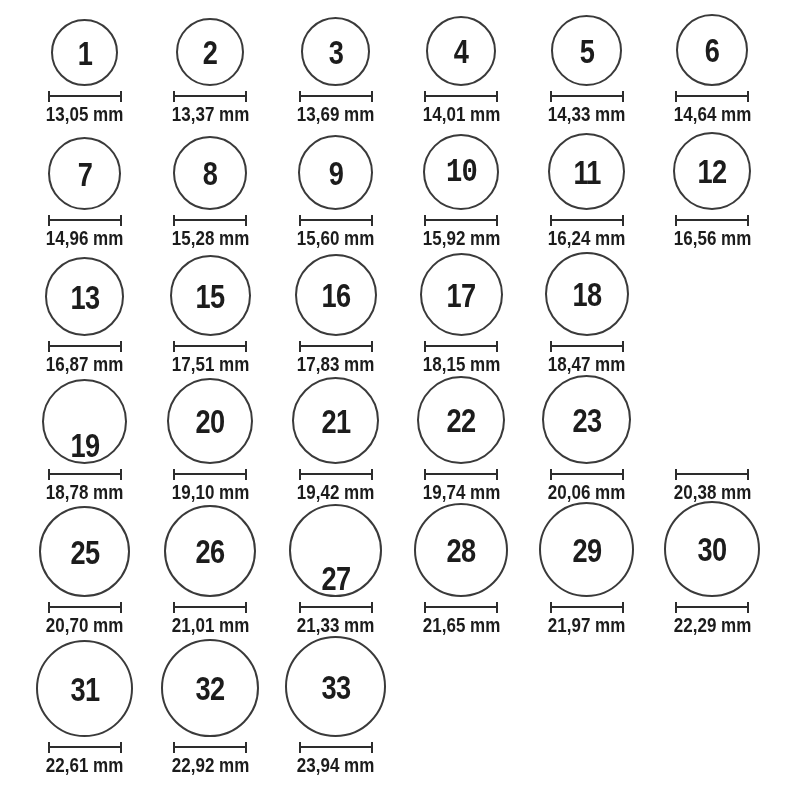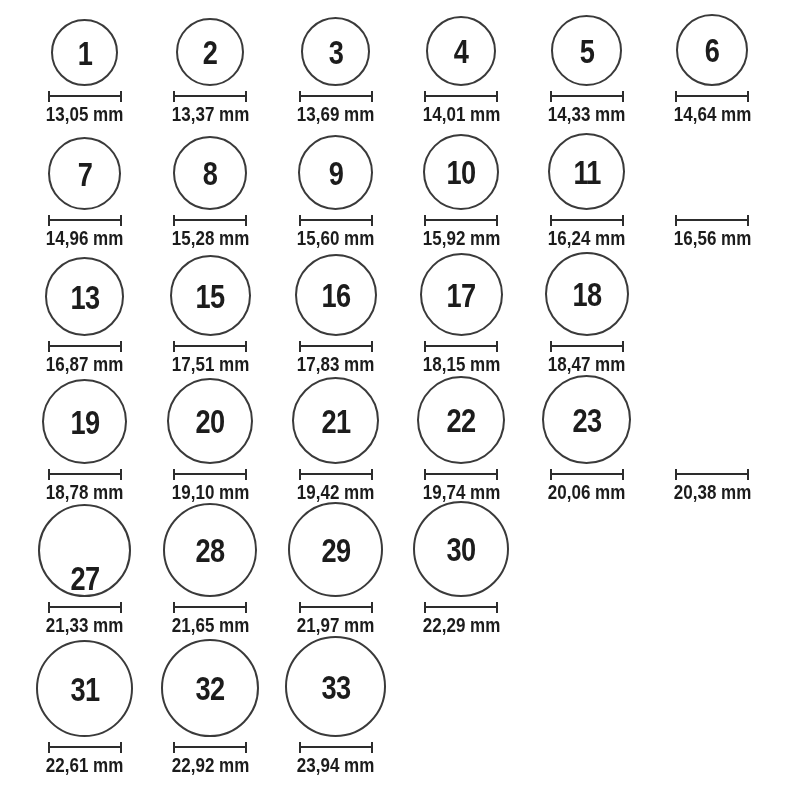--- a/index.html
+++ b/index.html
@@ -140,34 +140,37 @@
       <div class="label">15,28 mm</div>
     </div>
     <div class="cell">
       <div class="circle" style="width: 75px; height: 75px;">
           <span class="num">9</span>
         </div>
       <div class="measure"></div>
       <div class="label">15,60 mm</div>
     </div>
     <div class="cell">
-      <div class="circle" style="width: 76px; height: 76px;">
+      <div class="circle" style="width: 76px; height: 76px; font-family: Liberation Mono, monospace;">
           <span class="num">10</span>
         </div>
       <div class="measure"></div>
       <div class="label">15,92 mm</div>
     </div>
     <div class="cell">
       <div class="circle" style="width: 77px; height: 77px; text-align: right;">
           <span class="num">11</span>
         </div>
       <div class="measure"></div>
       <div class="label">16,24 mm</div>
     </div>
     <div class="cell">
+      <div class="circle" style="width: 78px; height: 78px;">
+          <span class="num">12</span>
+        </div>
       <div class="measure"></div>
       <div class="label">16,56 mm</div>
     </div>
   </div>
 
   <div class="row row-3">
     <div class="cell">
       <div class="circle" style="width: 79px; height: 79px;">
           <span class="num">13</span>
         </div>
@@ -199,21 +202,21 @@
       <div class="circle" style="width: 84px; height: 84px;">
           <span class="num">18</span>
         </div>
       <div class="measure"></div>
       <div class="label">18,47 mm</div>
     </div>
   </div>
 
   <div class="row row-4">
     <div class="cell">
-      <div class="circle" style="width: 85px; height: 85px;">
+      <div class="circle" style="width: 85px; height: 85px; align-items: flex-end;">
           <span class="num">19</span>
         </div>
       <div class="measure"></div>
       <div class="label">18,78 mm</div>
     </div>
     <div class="cell">
       <div class="circle" style="width: 86px; height: 86px;">
           <span class="num">20</span>
         </div>
       <div class="measure"></div>
@@ -241,20 +244,34 @@
       <div class="label">20,06 mm</div>
     </div>
     <div class="cell">
       <div class="measure"></div>
       <div class="label">20,38 mm</div>
     </div>
   </div>
 
   <div class="row row-5">
     <div class="cell">
+      <div class="circle" style="width: 91px; height: 91px;">
+          <span class="num">25</span>
+        </div>
+      <div class="measure"></div>
+      <div class="label">20,70 mm</div>
+    </div>
+    <div class="cell">
+      <div class="circle" style="width: 92px; height: 92px;">
+          <span class="num">26</span>
+        </div>
+      <div class="measure"></div>
+      <div class="label">21,01 mm</div>
+    </div>
+    <div class="cell">
       <div class="circle" style="width: 93px; height: 93px; align-items: flex-end;">
           <span class="num">27</span>
         </div>
       <div class="measure"></div>
       <div class="label">21,33 mm</div>
     </div>
     <div class="cell">
       <div class="circle" style="width: 94px; height: 94px;">
           <span class="num">28</span>
         </div>

